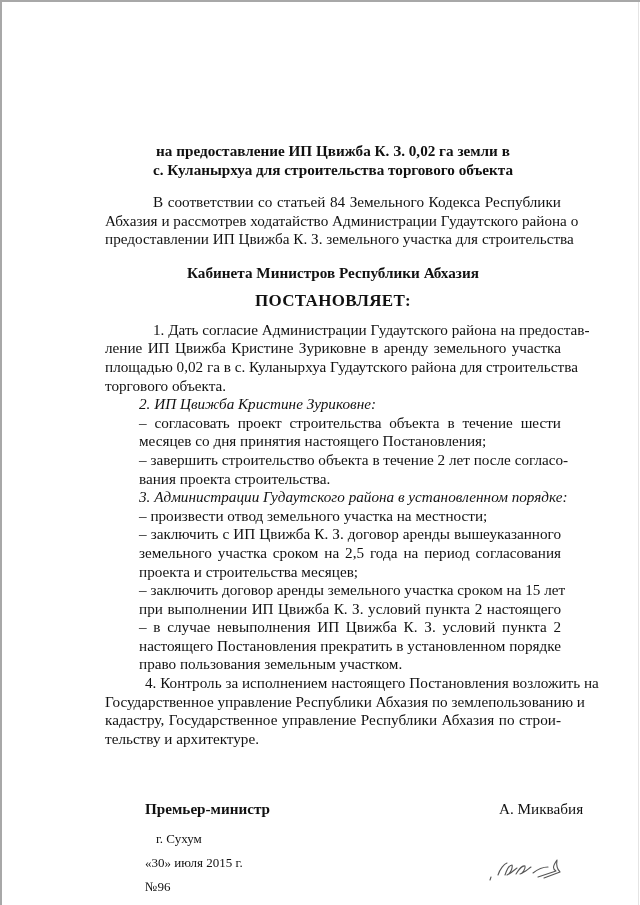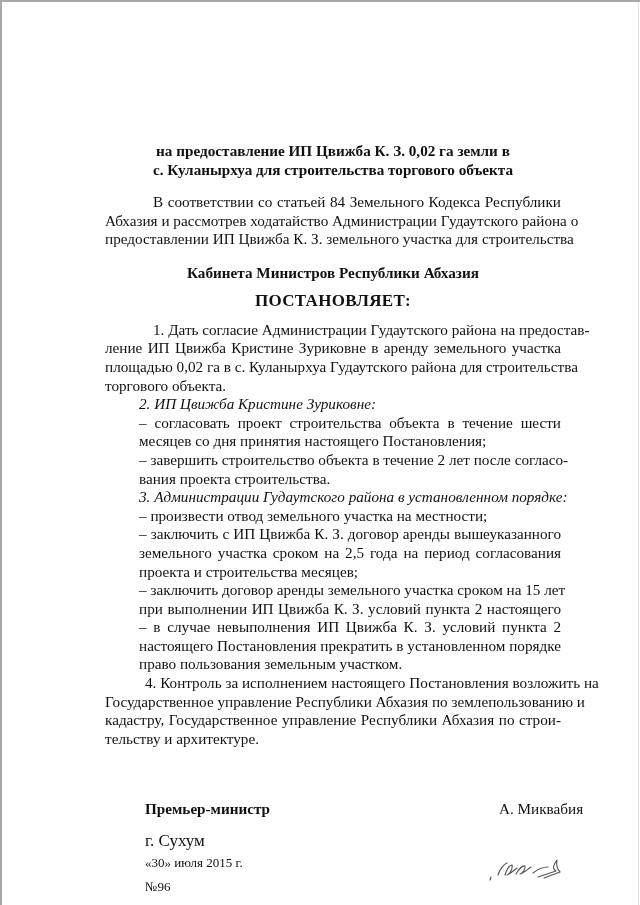--- a/index.html
+++ b/index.html
@@ -108,22 +108,22 @@
     .footer .signatory-name {
       position: absolute;
       left: 477px; top: 798px;
       font-weight: normal;
       font-size: 15.2px;
       pointer-events: auto;
       margin-left: 20px;
     }
     .footer .city {
       position: absolute;
-      left: 143px; top: 829px;
-      font-size: 17px;
+      left: 154px; top: 829px;
+      font-size: 13px;
       pointer-events: auto;
     }
     .footer .date {
       position: absolute;
       left: 143px; top: 853px;
       font-size: 13px;
       pointer-events: auto;
     }
     .footer .number {
       position: absolute;

